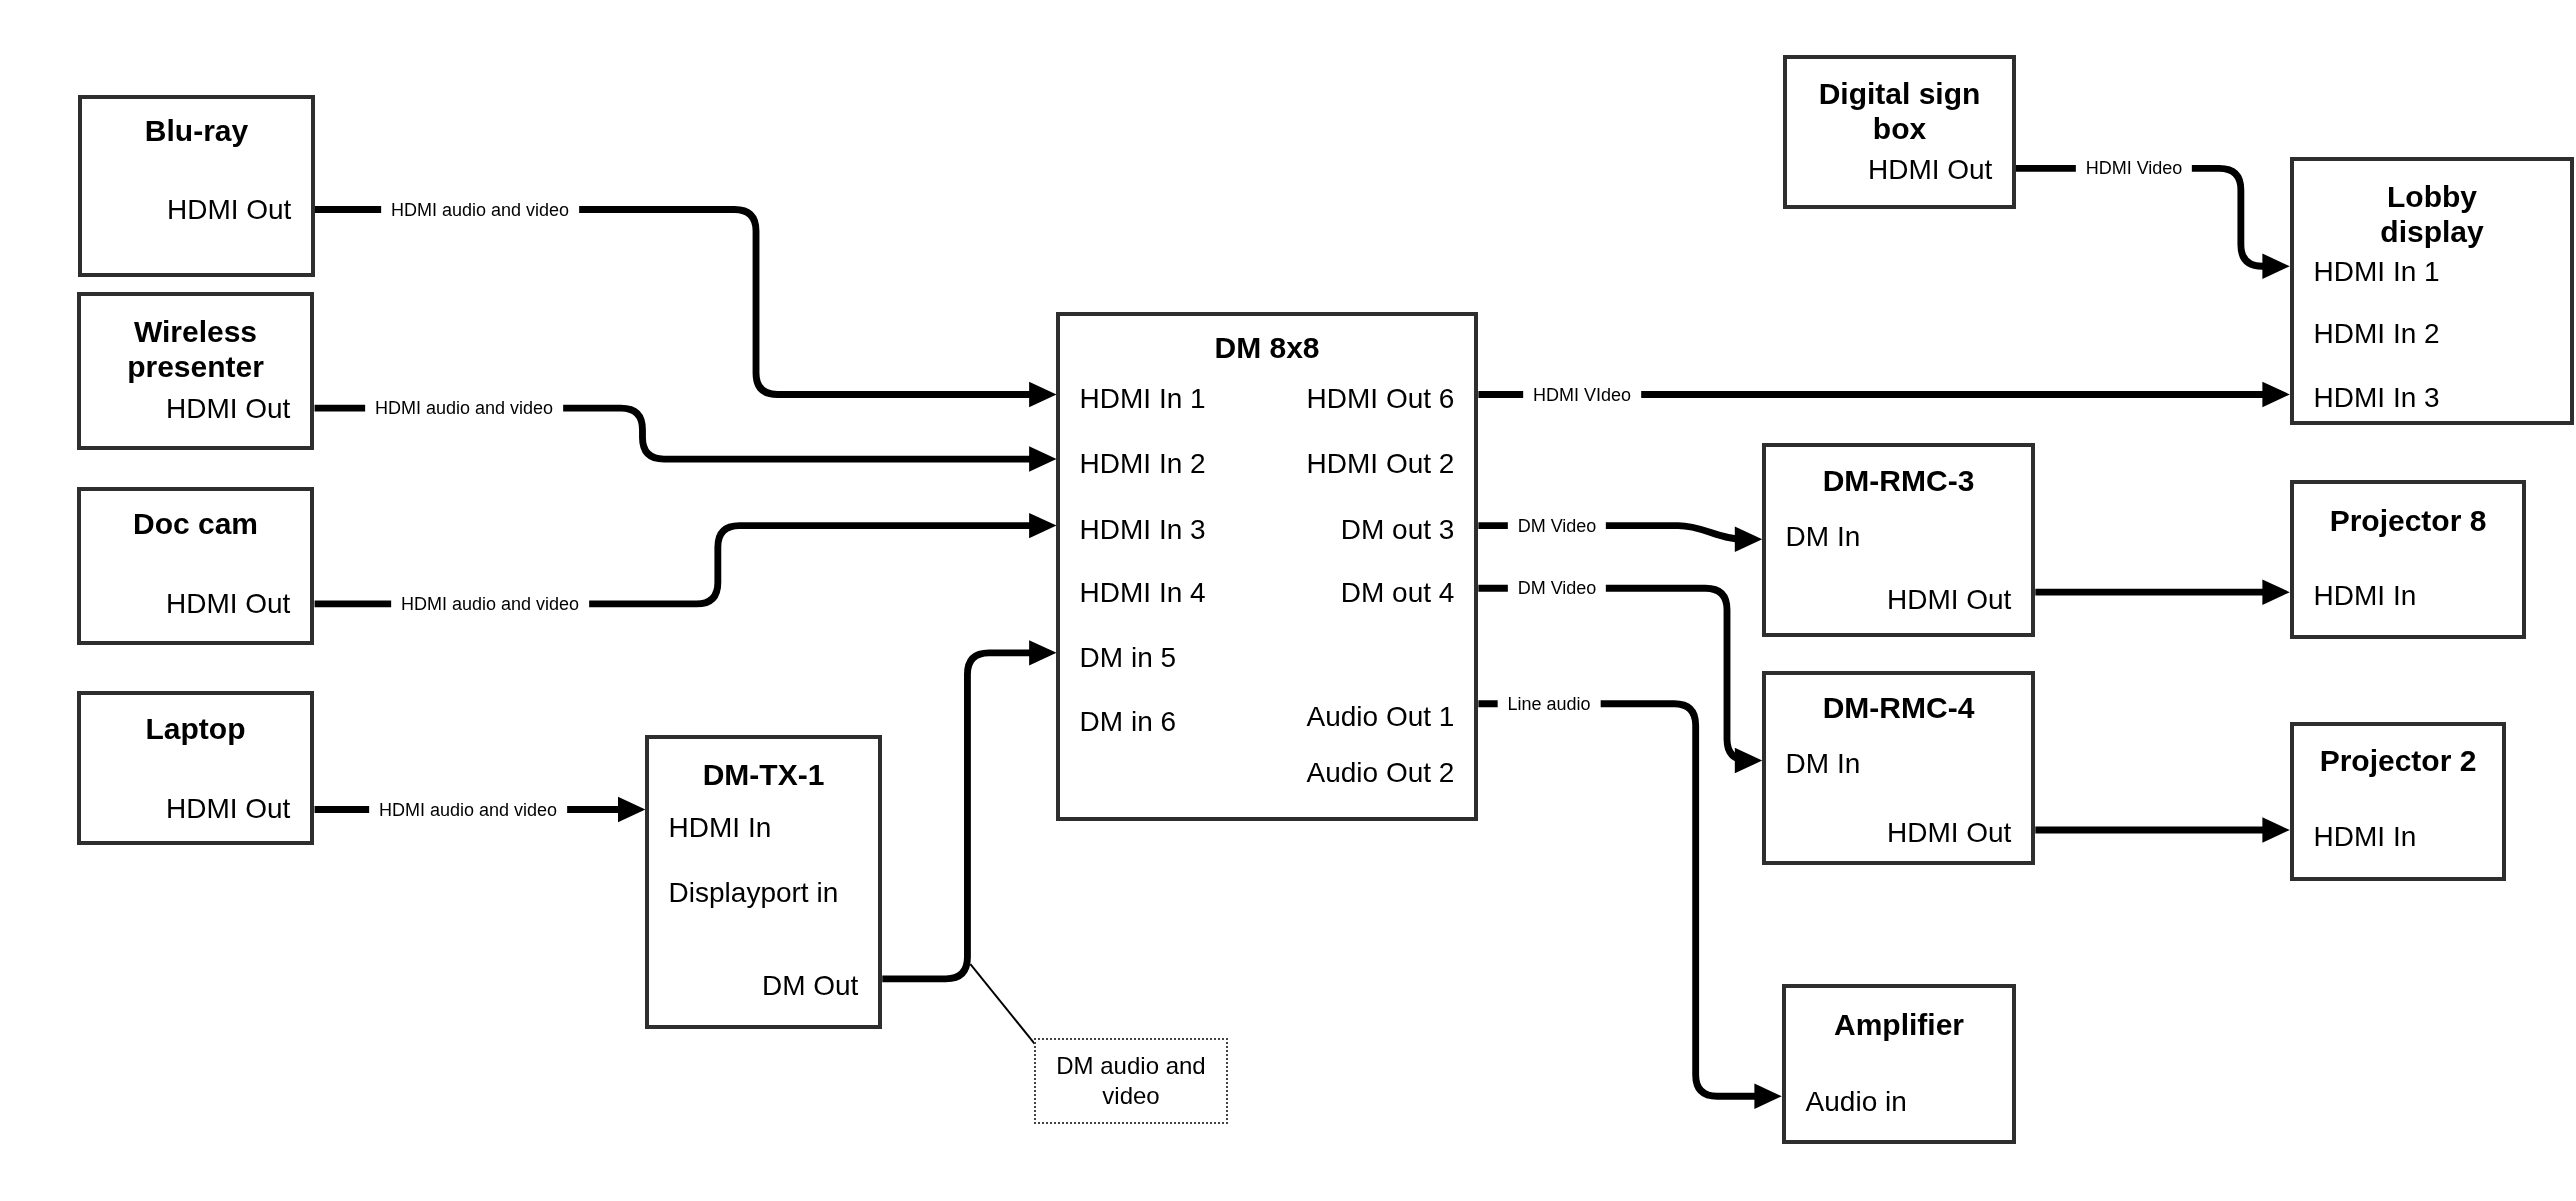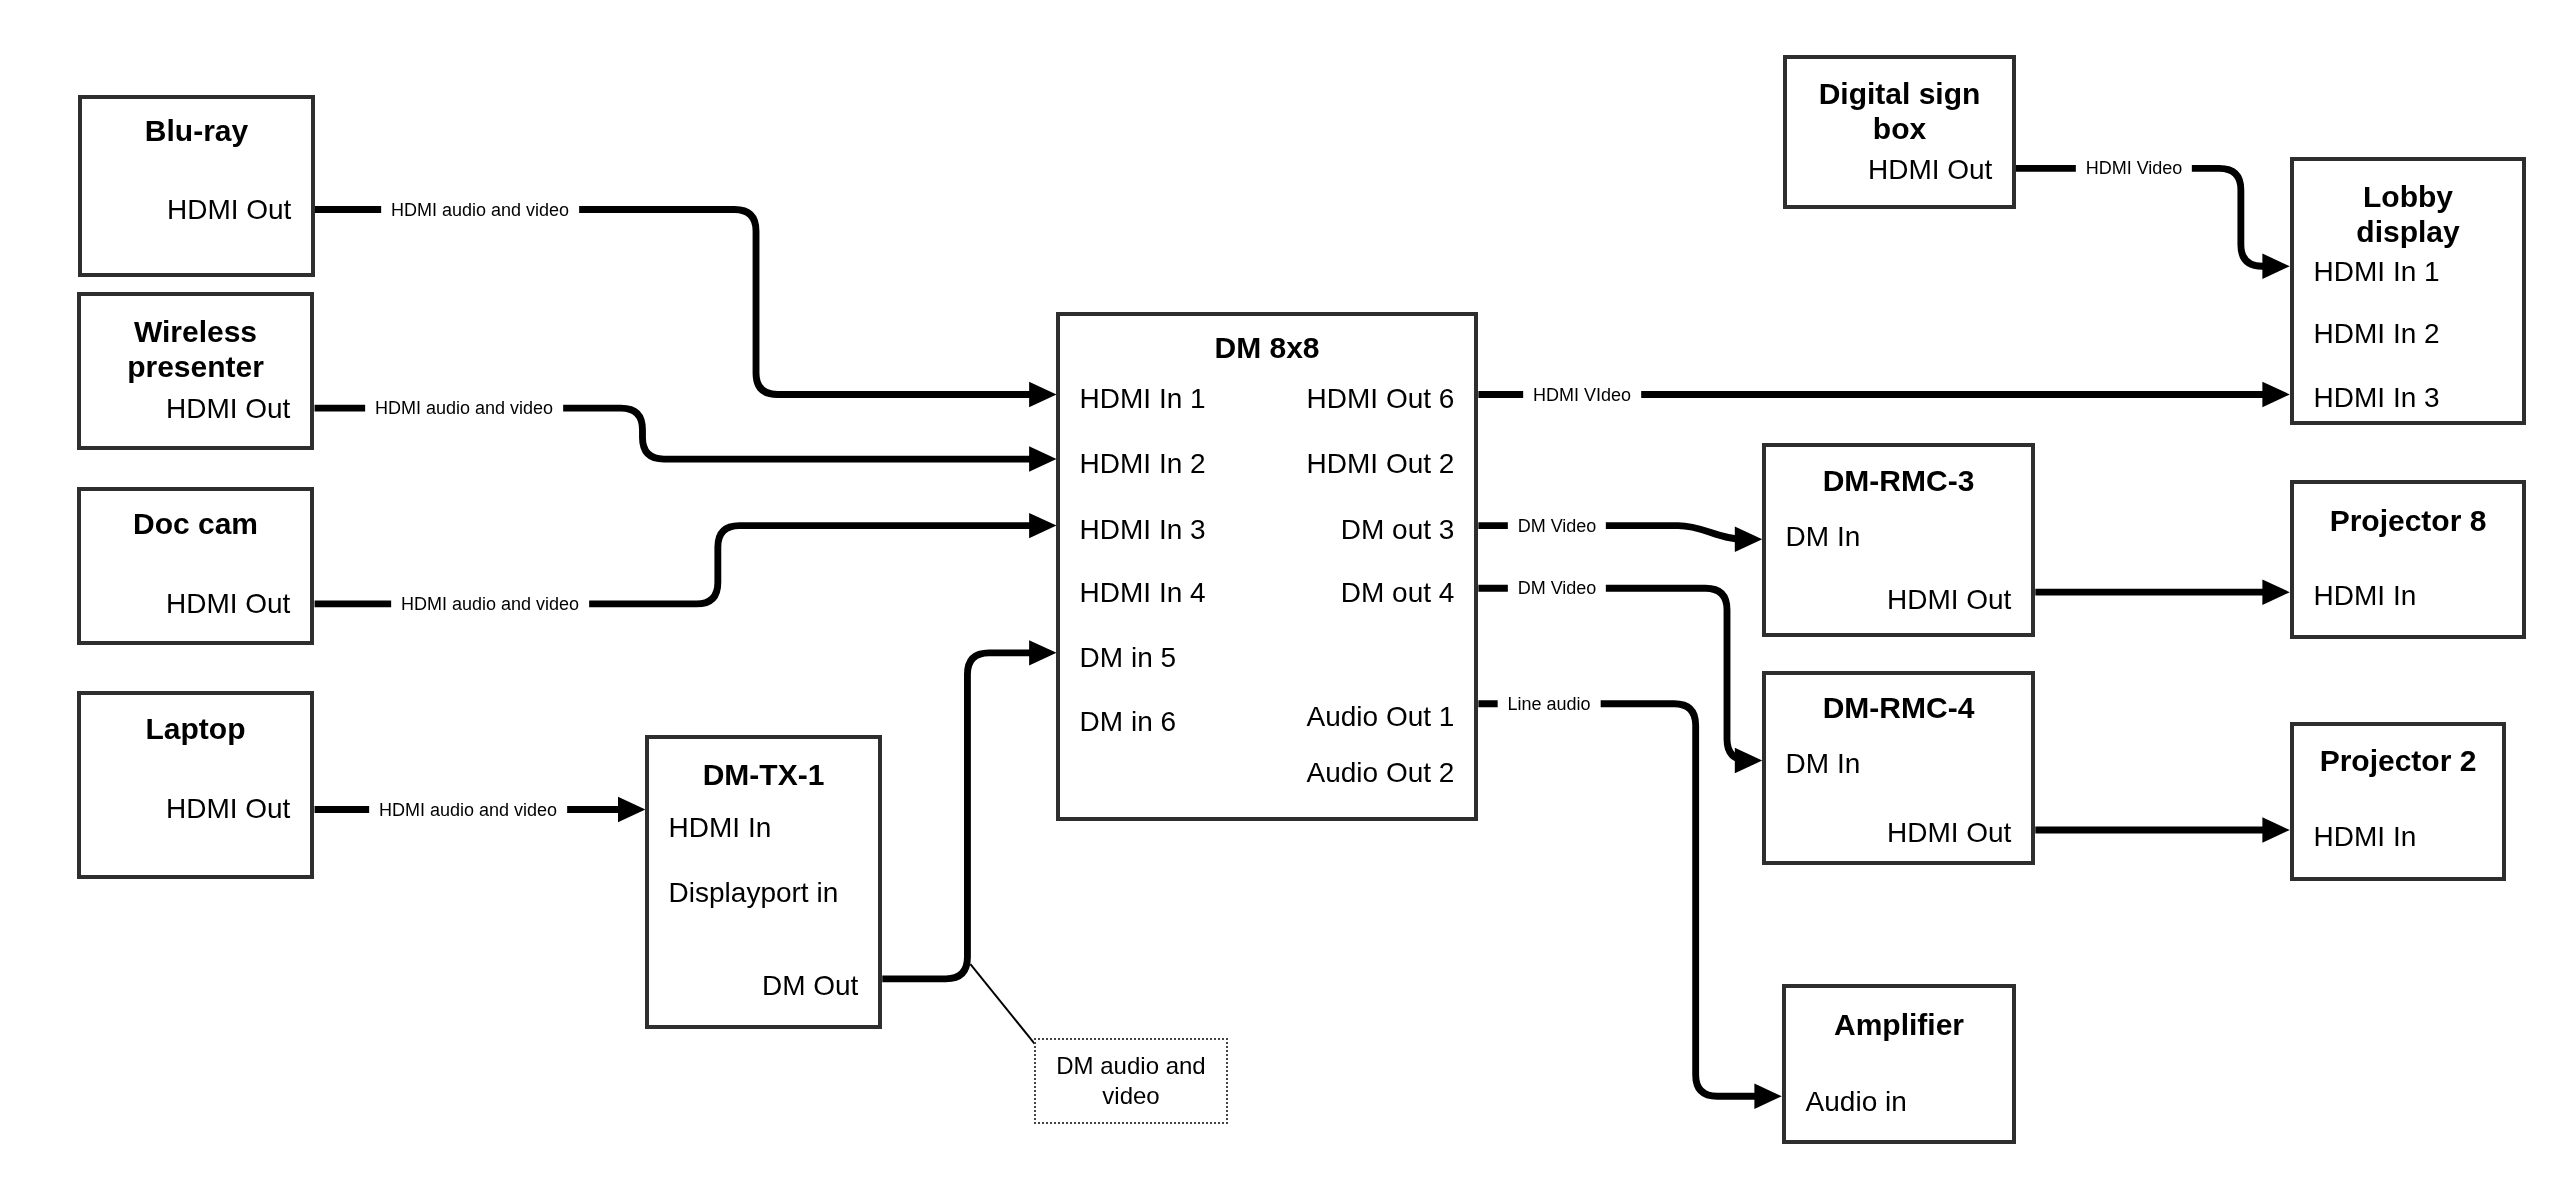--- a/index.html
+++ b/index.html
@@ -62,21 +62,21 @@
   <div class="node" style="left:77px;top:292px;width:237px;height:158px;">
     <div class="node-title" style="top:17.6px;width:196px;">Wireless presenter</div>
     <span class="port port-right" style="top:112px;">HDMI Out</span>
   </div>
 
   <div class="node" style="left:77px;top:487px;width:237px;height:158px;">
     <div class="node-title" style="top:14.7px;">Doc cam</div>
     <span class="port port-right" style="top:112px;">HDMI Out</span>
   </div>
 
-  <div class="node" style="left:77px;top:691px;width:237px;height:188px;">
+  <div class="node" style="left:77px;top:691px;width:237px;height:154px;">
     <div class="node-title" style="top:15.7px;">Laptop</div>
     <span class="port port-right" style="top:113px;">HDMI Out</span>
   </div>
 
   <div class="node" style="left:645px;top:735px;width:237px;height:294px;">
     <div class="node-title" style="top:17.6px;">DM-TX-1</div>
     <span class="port port-left" style="top:88px;">HDMI In</span>
     <span class="port port-left" style="top:153px;">Displayport in</span>
     <span class="port port-right" style="top:246px;">DM Out</span>
   </div>
@@ -95,21 +95,21 @@
     <span class="port port-right" style="top:276px;">DM out 4</span>
     <span class="port port-right" style="top:392px;margin-top:8px;">Audio Out 1</span>
     <span class="port port-right" style="top:456px;">Audio Out 2</span>
   </div>
 
   <div class="node" style="left:1783px;top:55px;width:233px;height:154px;">
     <div class="node-title" style="top:16.6px;width:176px;">Digital sign box</div>
     <span class="port port-right" style="top:110px;">HDMI Out</span>
   </div>
 
-  <div class="node" style="left:2290px;top:157px;width:236px;height:268px;">
+  <div class="node" style="left:2290px;top:157px;width:284px;height:268px;">
     <div class="node-title" style="top:17.6px;width:157px;">Lobby display</div>
     <span class="port port-left" style="top:110px;">HDMI In 1</span>
     <span class="port port-left" style="top:172px;">HDMI In 2</span>
     <span class="port port-left" style="top:236px;">HDMI In 3</span>
   </div>
 
   <div class="node" style="left:1762px;top:443px;width:273px;height:194px;">
     <div class="node-title" style="top:15.7px;">DM-RMC-3</div>
     <span class="port port-left" style="top:89px;">DM In</span>
     <span class="port port-right" style="top:152px;">HDMI Out</span>

